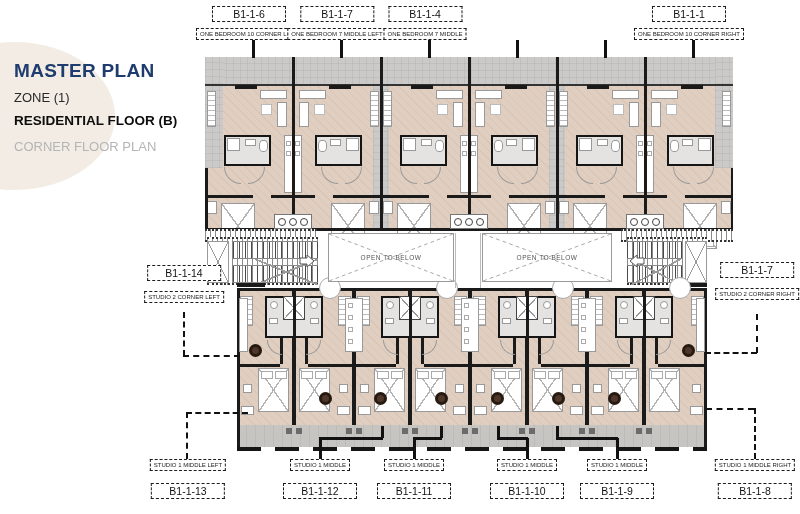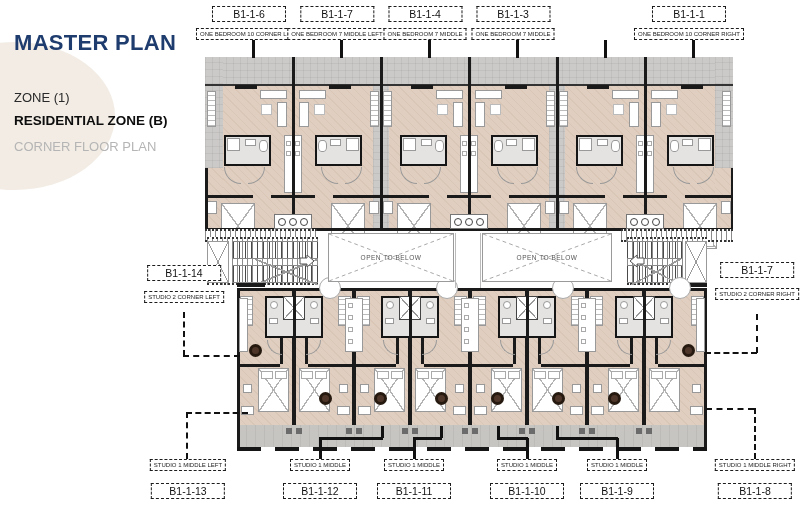--- a/index.html
+++ b/index.html
@@ -51,39 +51,35 @@
   .openlabel{position:relative;font-size:6.5px;letter-spacing:.5px;color:#555;z-index:2;}
   .gapline{position:absolute;background:#bbb;z-index:4;}
   .ttl{position:absolute;left:14px;white-space:nowrap;}
 </style>
 </head>
 <body>
 
 <div class="canvas">
 
   <div class="abs" style="left:-85px;top:42px;width:200px;height:148px;border-radius:50%;background:var(--cream);"></div>
-  <div class="ttl" style="top:30px;font-size:22px;font-weight:bold;color:var(--navy);letter-spacing:.3px;">MASTER PLAN</div>
+  <div class="ttl" style="top:60px;font-size:19px;font-weight:bold;color:var(--navy);letter-spacing:.3px;">MASTER PLAN</div>
   <div class="ttl" style="top:90px;font-size:13px;color:#2a2a2a;">ZONE (1)</div>
-  <div class="ttl" style="top:113px;font-size:13.5px;font-weight:bold;color:#0d0d0d;">RESIDENTIAL ZONE (B)</div>
+  <div class="ttl" style="top:113px;font-size:13.5px;font-weight:bold;color:#0d0d0d;">RESIDENTIAL FLOOR (B)</div>
   <div class="ttl" style="top:139px;font-size:13px;color:var(--muted);">CORNER FLOOR PLAN</div>
 
   <div class="callout gap6" style="left:249px;top:6px">
     <div class="cbox">B1-1-6</div>
     <div class="dbox">ONE BEDROOM 10 CORNER LEFT</div>
   </div>
   <div class="callout gap6" style="left:337px;top:6px">
     <div class="cbox">B1-1-7</div>
     <div class="dbox">ONE BEDROOM 7 MIDDLE LEFT</div>
   </div>
   <div class="callout gap6" style="left:425px;top:6px">
     <div class="cbox">B1-1-4</div>
-    <div class="dbox">ONE BEDROOM 7 MIDDLE</div>
-  </div>
-  <div class="callout gap6" style="left:513px;top:6px">
-    <div class="cbox">B1-1-3</div>
     <div class="dbox">ONE BEDROOM 7 MIDDLE</div>
   </div>
   <div class="callout gap6" style="left:689px;top:6px">
     <div class="cbox">B1-1-1</div>
     <div class="dbox">ONE BEDROOM 10 CORNER RIGHT</div>
   </div>
 
   <div class="lead" style="left:252px;top:40px;width:2.5px;height:18px"></div>
   <div class="lead" style="left:340px;top:40px;width:2.5px;height:18px"></div>
   <div class="lead" style="left:428px;top:40px;width:2.5px;height:18px"></div>

